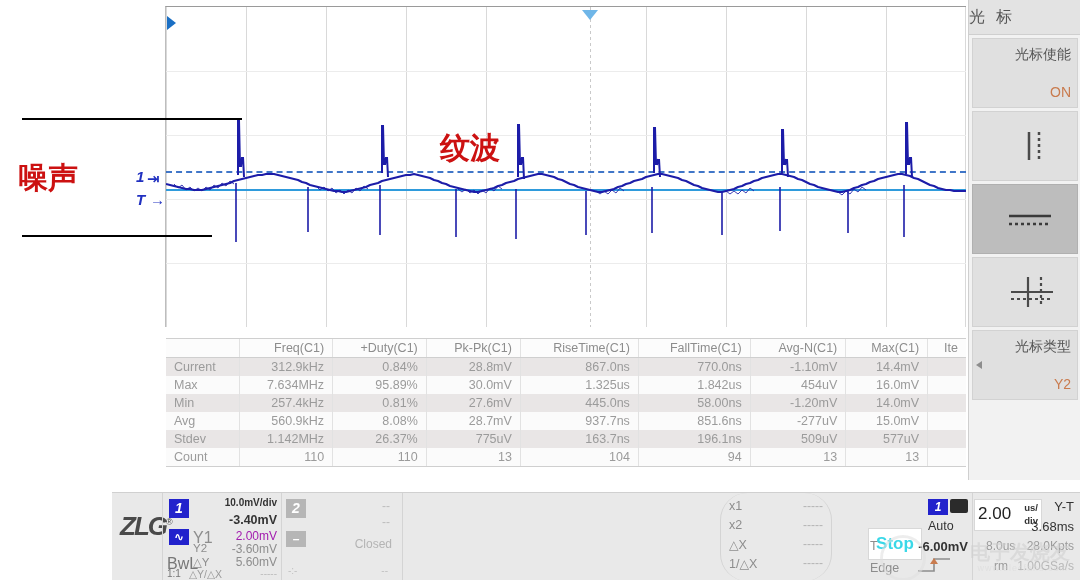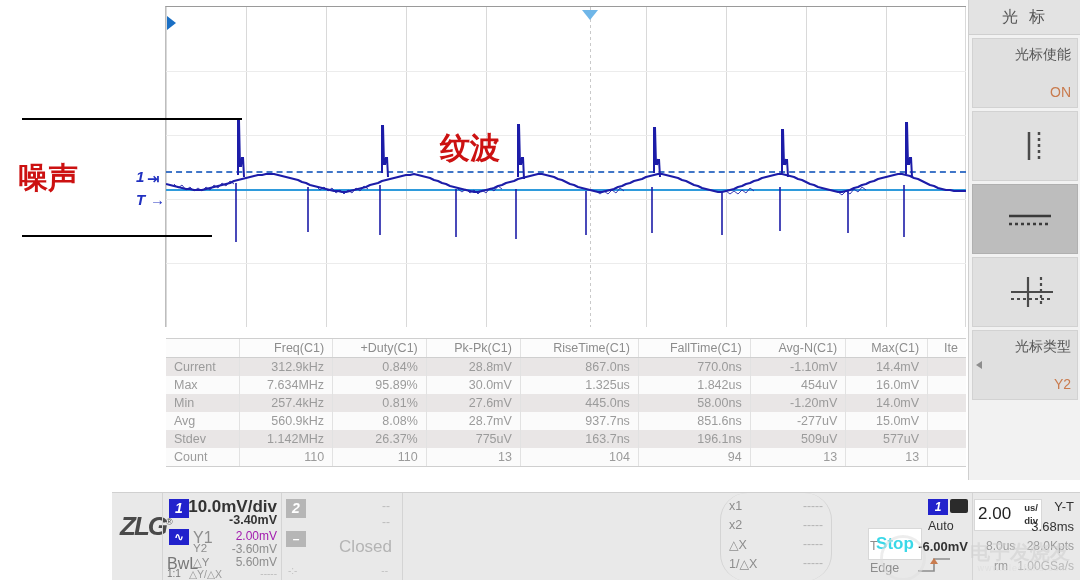--- a/index.html
+++ b/index.html
@@ -72,21 +72,21 @@
   .meas-table tbody tr:nth-child(even){background:#fbfbfb;}
   .meas-table tbody tr:last-child{border-bottom:1px solid #cfcfcf;}
   .meas-table tbody tr:last-child td{border-bottom:1px solid #cfcfcf;}
 
   
   .sidebar{
     position:absolute;left:968px;top:0;width:112px;height:480px;
     background:#f2f2f2;border-left:1px solid #cfcfcf;
   }
   .sb-title{
-    height:34px;line-height:34px;text-align:center;
+    height:34px;line-height:34px;text-align:left;
     background:#e3e3e3;color:#555;font-size:16px;letter-spacing:3px;
     border-bottom:1px solid #cfcfcf;
     font-family:"DejaVu Sans","Liberation Sans",sans-serif;
   }
   .sb-item{
     position:relative;margin:3px 3px;height:68px;background:#e0e0e0;
     border:1px solid #d2d2d2;
   }
   .sb-item.sel{background:#bdbdbd;border-color:#b0b0b0;}
   .sb-item .lab{
@@ -375,21 +375,21 @@
   </div>
 
   <div class="statusbar">
 
     <div class="logo">
       <span>ZLG</span><sup>®</sup>
     </div>
 
     <div class="sb-cell" style="left:50px;width:118px;border-left:1px solid #d4d4d4;">
       <span class="chbadge" style="left:6px;top:6px">1</span>
-      <span class="txt" style="right:4px;top:4px;font-size:17px;font-weight:bold;color:#333">10.0mV/div</span>
+      <span class="txt" style="right:4px;top:4px;font-size:10px;font-weight:bold;color:#333">10.0mV/div</span>
       <span class="txt" style="right:4px;top:20px;font-size:12.5px;font-weight:bold;color:#333">-3.40mV</span>
 
       <span class="chbadge small" style="left:6px;top:36px">∿</span>
       <span class="txt" style="left:30px;top:36px;font-size:16px;color:#8d8d8d">Y1</span>
       <span class="txt" style="right:4px;top:36px;font-size:12px;color:#a21caf">2.00mV</span>
 
       <span class="txt" style="left:30px;top:49px;font-size:11.5px;color:#8d8d8d">Y2</span>
       <span class="txt" style="right:4px;top:49px;font-size:12px;color:#8d8d8d">-3.60mV</span>
 
       <span class="txt" style="left:4px;top:62px;font-size:16px;color:#777">BwL</span>
@@ -399,21 +399,21 @@
       <span class="txt" style="left:4px;top:75px;font-size:10px;color:#777">1:1</span>
       <span class="txt" style="left:26px;top:75px;font-size:10.5px;color:#9b9b9b">△Y/△X</span>
       <span class="txt" style="right:4px;top:75px;font-size:10px;color:#bdbdbd">-----</span>
     </div>
 
     <div class="sb-cell" style="left:168px;width:122px;">
       <span class="chbadge off" style="left:6px;top:6px">2</span>
       <span class="txt" style="right:12px;top:6px;font-size:12px;color:#bdbdbd">--</span>
       <span class="txt" style="right:12px;top:22px;font-size:12px;color:#bdbdbd">--</span>
       <span class="chbadge off small" style="left:6px;top:38px">–</span>
-      <span class="txt" style="right:10px;top:44px;font-size:17px;color:#b4b4b4">Closed</span>
+      <span class="txt" style="right:10px;top:44px;font-size:12px;color:#b4b4b4">Closed</span>
       <span class="txt" style="left:8px;top:72px;font-size:10px;color:#c2c2c2">-:-</span>
       <span class="txt" style="right:14px;top:72px;font-size:10px;color:#c2c2c2">--</span>
     </div>
 
     <div class="sb-cell" style="left:290px;width:352px;border-right:none;"></div>
 
     <div class="sb-cell" style="left:608px;width:110px;border-left:1px solid #d4d4d4;border-radius:27px;">
       <span class="txt" style="left:8px;top:6px;font-size:12.5px;color:#8d8d8d">x1</span>
       <span class="txt" style="right:8px;top:6px;font-size:12px;color:#b4b4b4">-----</span>
       <span class="txt" style="left:8px;top:25px;font-size:12.5px;color:#8d8d8d">x2</span>

